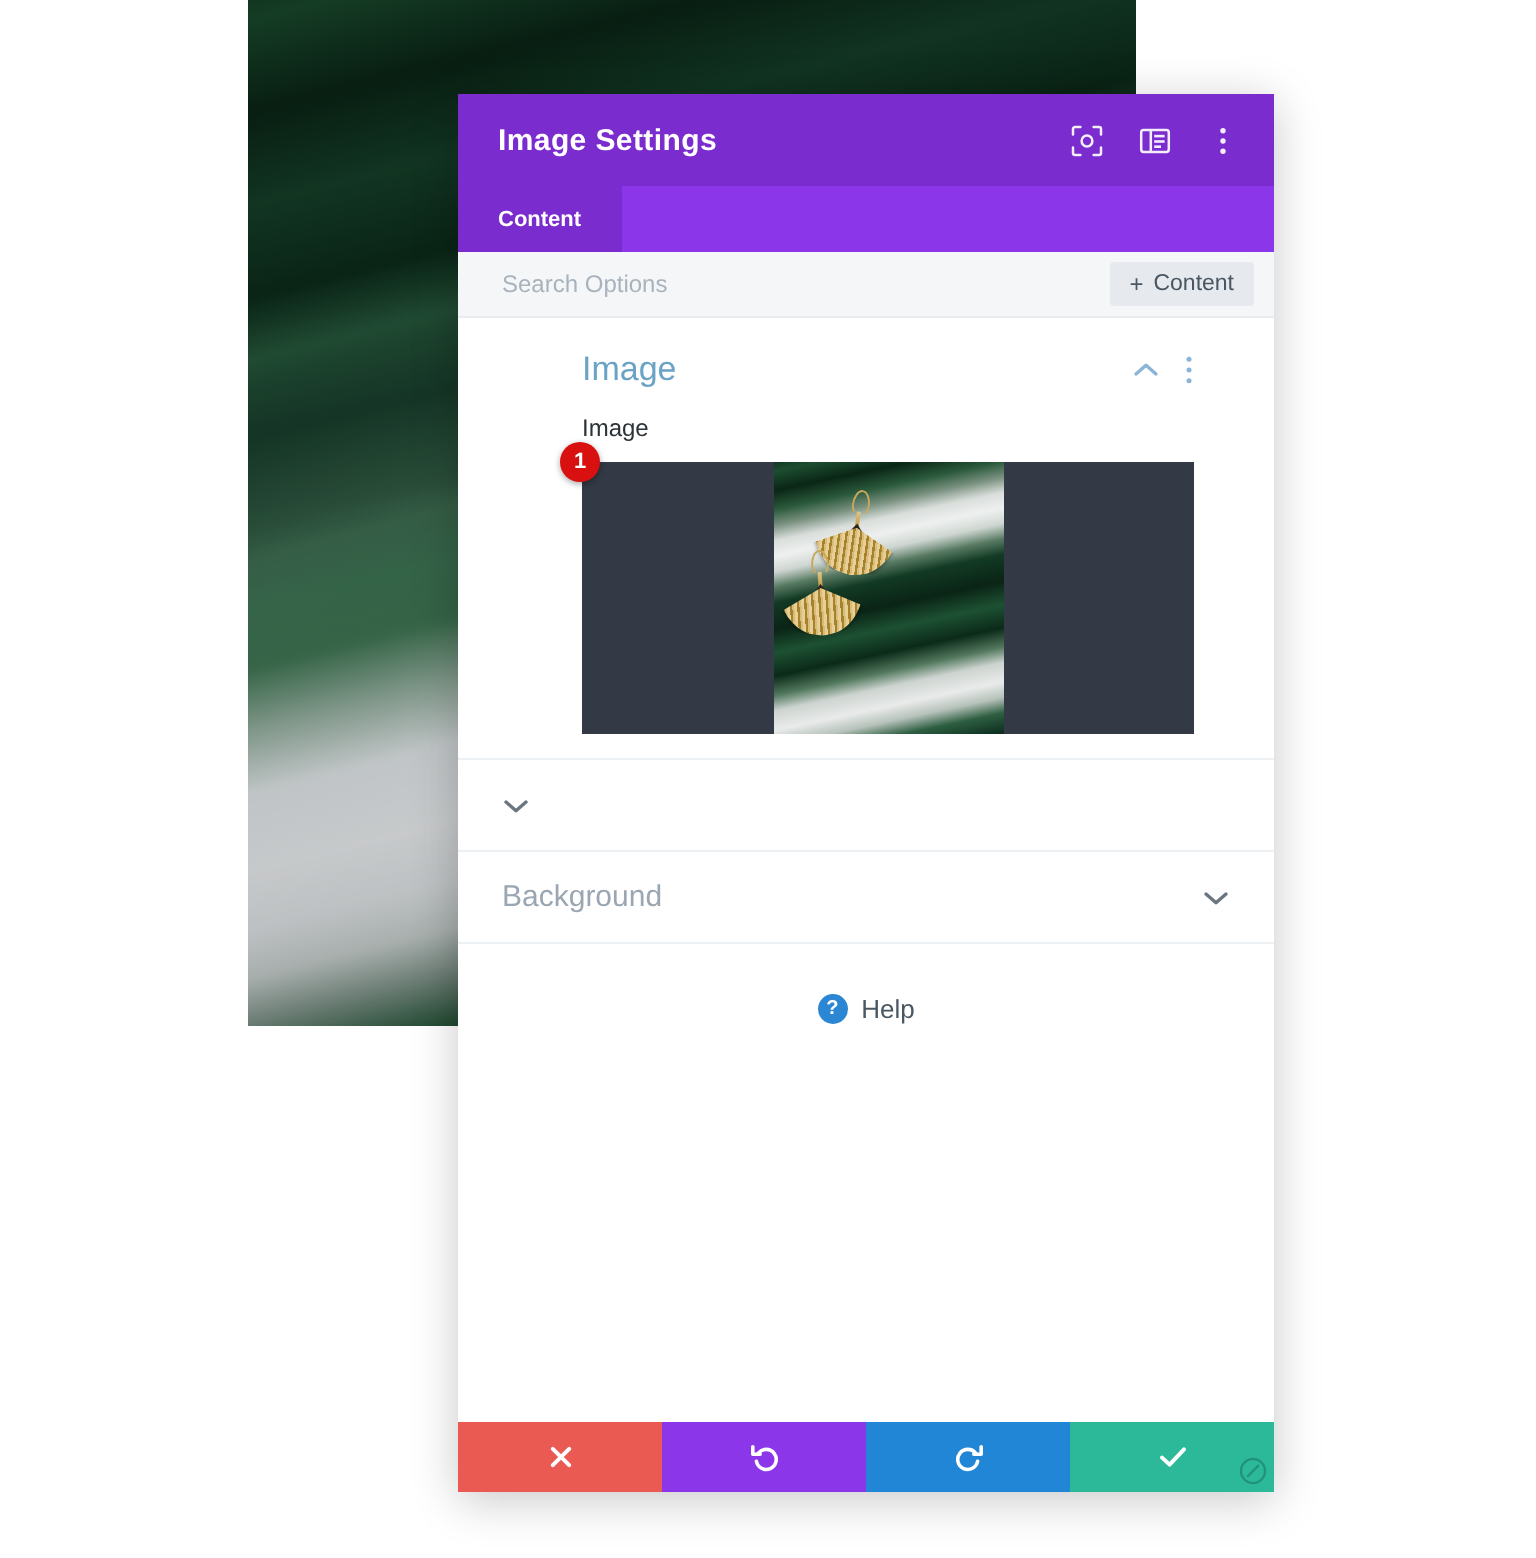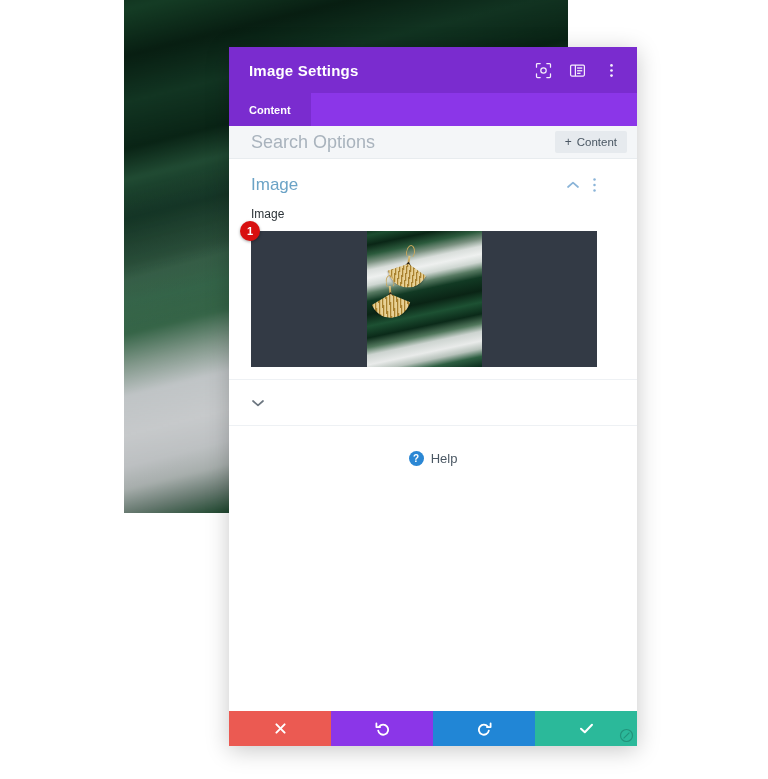--- a/index.html
+++ b/index.html
@@ -147,21 +147,21 @@
     align-items: center;
     padding: 0 10px 0 22px;
     flex: 0 0 auto;
   }
   .search-input {
     flex: 1 1 auto;
     border: none;
     outline: none;
     background: transparent;
     font-family: "Liberation Sans", sans-serif;
-    font-size: 18px;
+    font-size: 12px;
     color: #0369a1;
   }
   .search-input::placeholder { color: #a9b3bd; }
   .filter-btn {
     display: flex;
     align-items: center;
     gap: 5px;
     background: #e6eaee;
     border: none;
     border-radius: 2px;
@@ -176,21 +176,21 @@
 
   
   .modal-body {
     flex: 1 1 auto;
     background: #ffffff;
     overflow-y: auto;
     position: relative;
   }
 
   
-  .section-open { padding: 0 18px 12px 0; }
+  .section-open { padding: 0 18px 12px 0; margin-left: 40px; }
   .section-head {
     display: flex;
     align-items: center;
     padding: 16px 22px 8px 22px;
   }
   .section-head-title {
     flex: 1 1 auto;
     font-size: 17px;
     color: #6ba3c6;
     font-weight: normal;
@@ -529,20 +529,28 @@
       </div>
 
       <div class="acc-row">
         <div class="acc-chevron">
           <svg width="14" height="10" viewBox="0 0 14 10" aria-hidden="true">
             <polyline points="2,3 7,7.4 12,3" fill="none" stroke="#6c7680" stroke-width="1.7" stroke-linecap="round" stroke-linejoin="round"></polyline>
           </svg>
         </div>
       </div>
 
+      <div class="acc-row">
+        <div class="acc-label">Background</div>
+        <div class="acc-chevron">
+          <svg width="14" height="10" viewBox="0 0 14 10" aria-hidden="true">
+            <polyline points="2,3 7,7.4 12,3" fill="none" stroke="#6c7680" stroke-width="1.7" stroke-linecap="round" stroke-linejoin="round"></polyline>
+          </svg>
+        </div>
+      </div>
 
 
       <div class="help-row">
         <div class="help-icon">?</div>
         <div class="help-text">Help</div>
       </div>
 
     </div>
 
     <div class="modal-footer">

